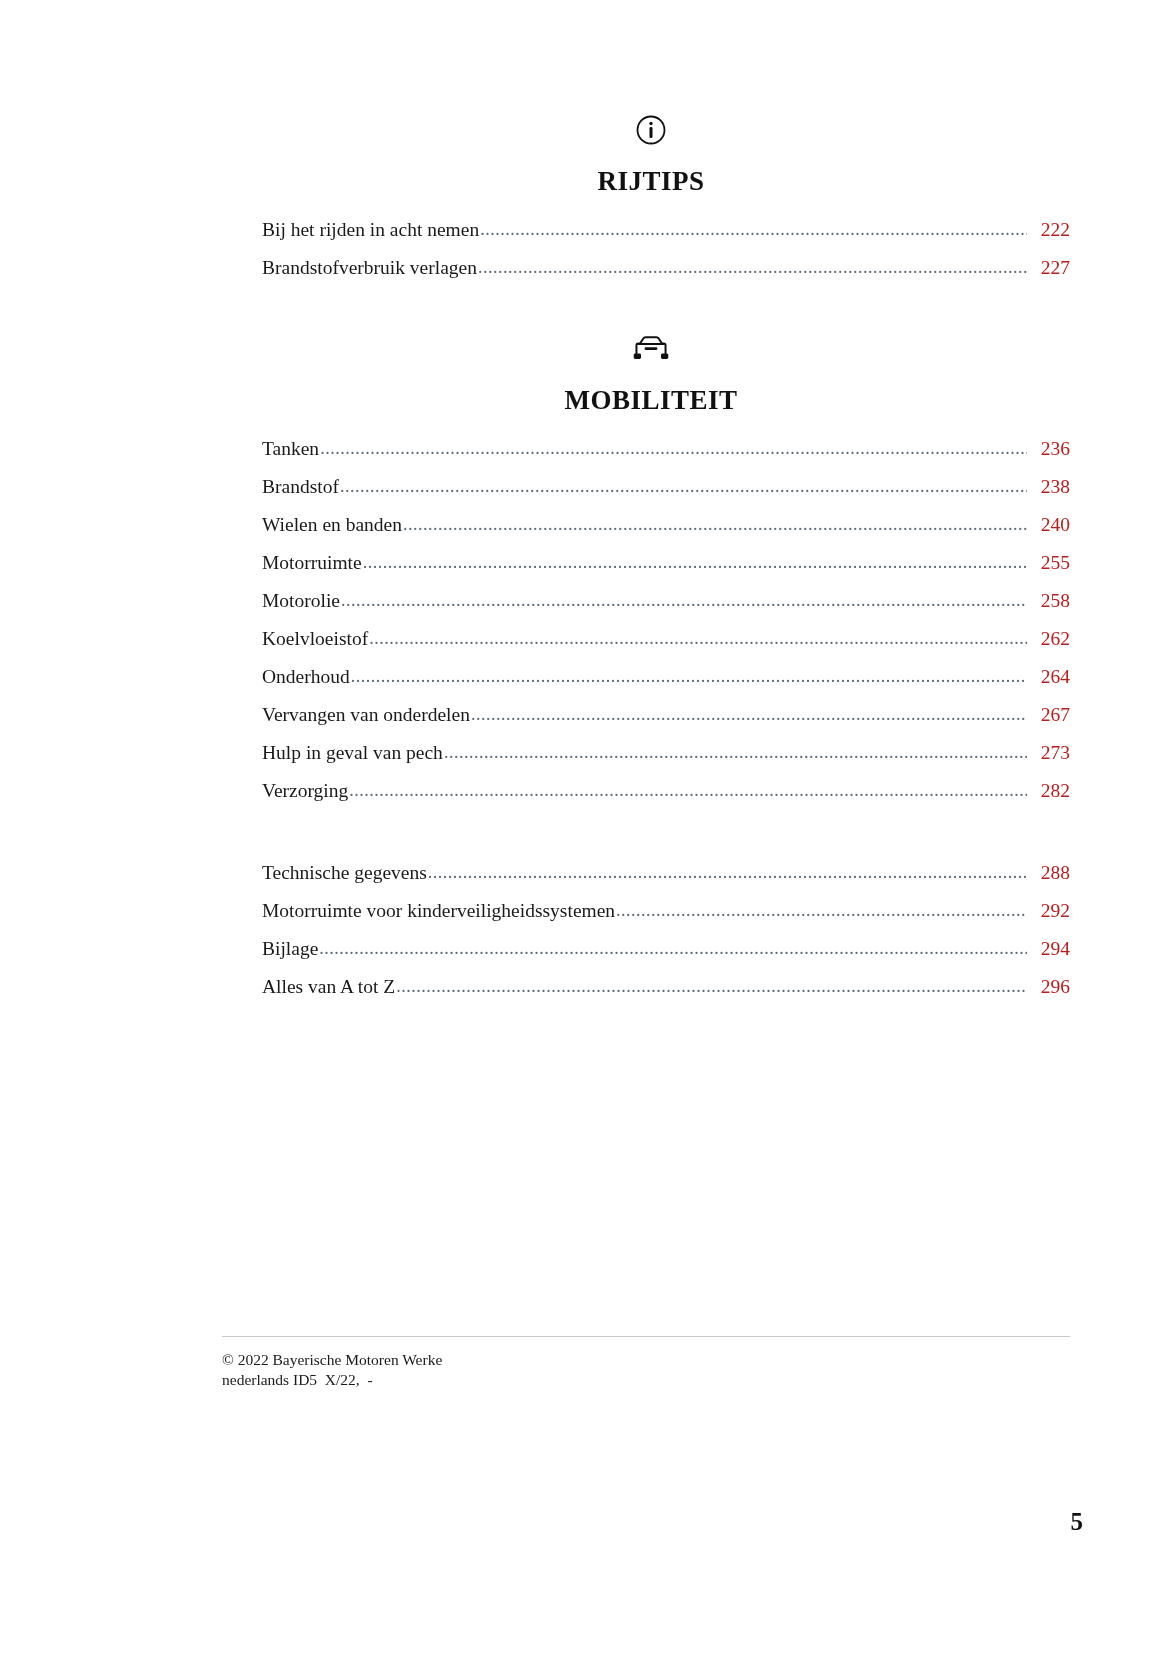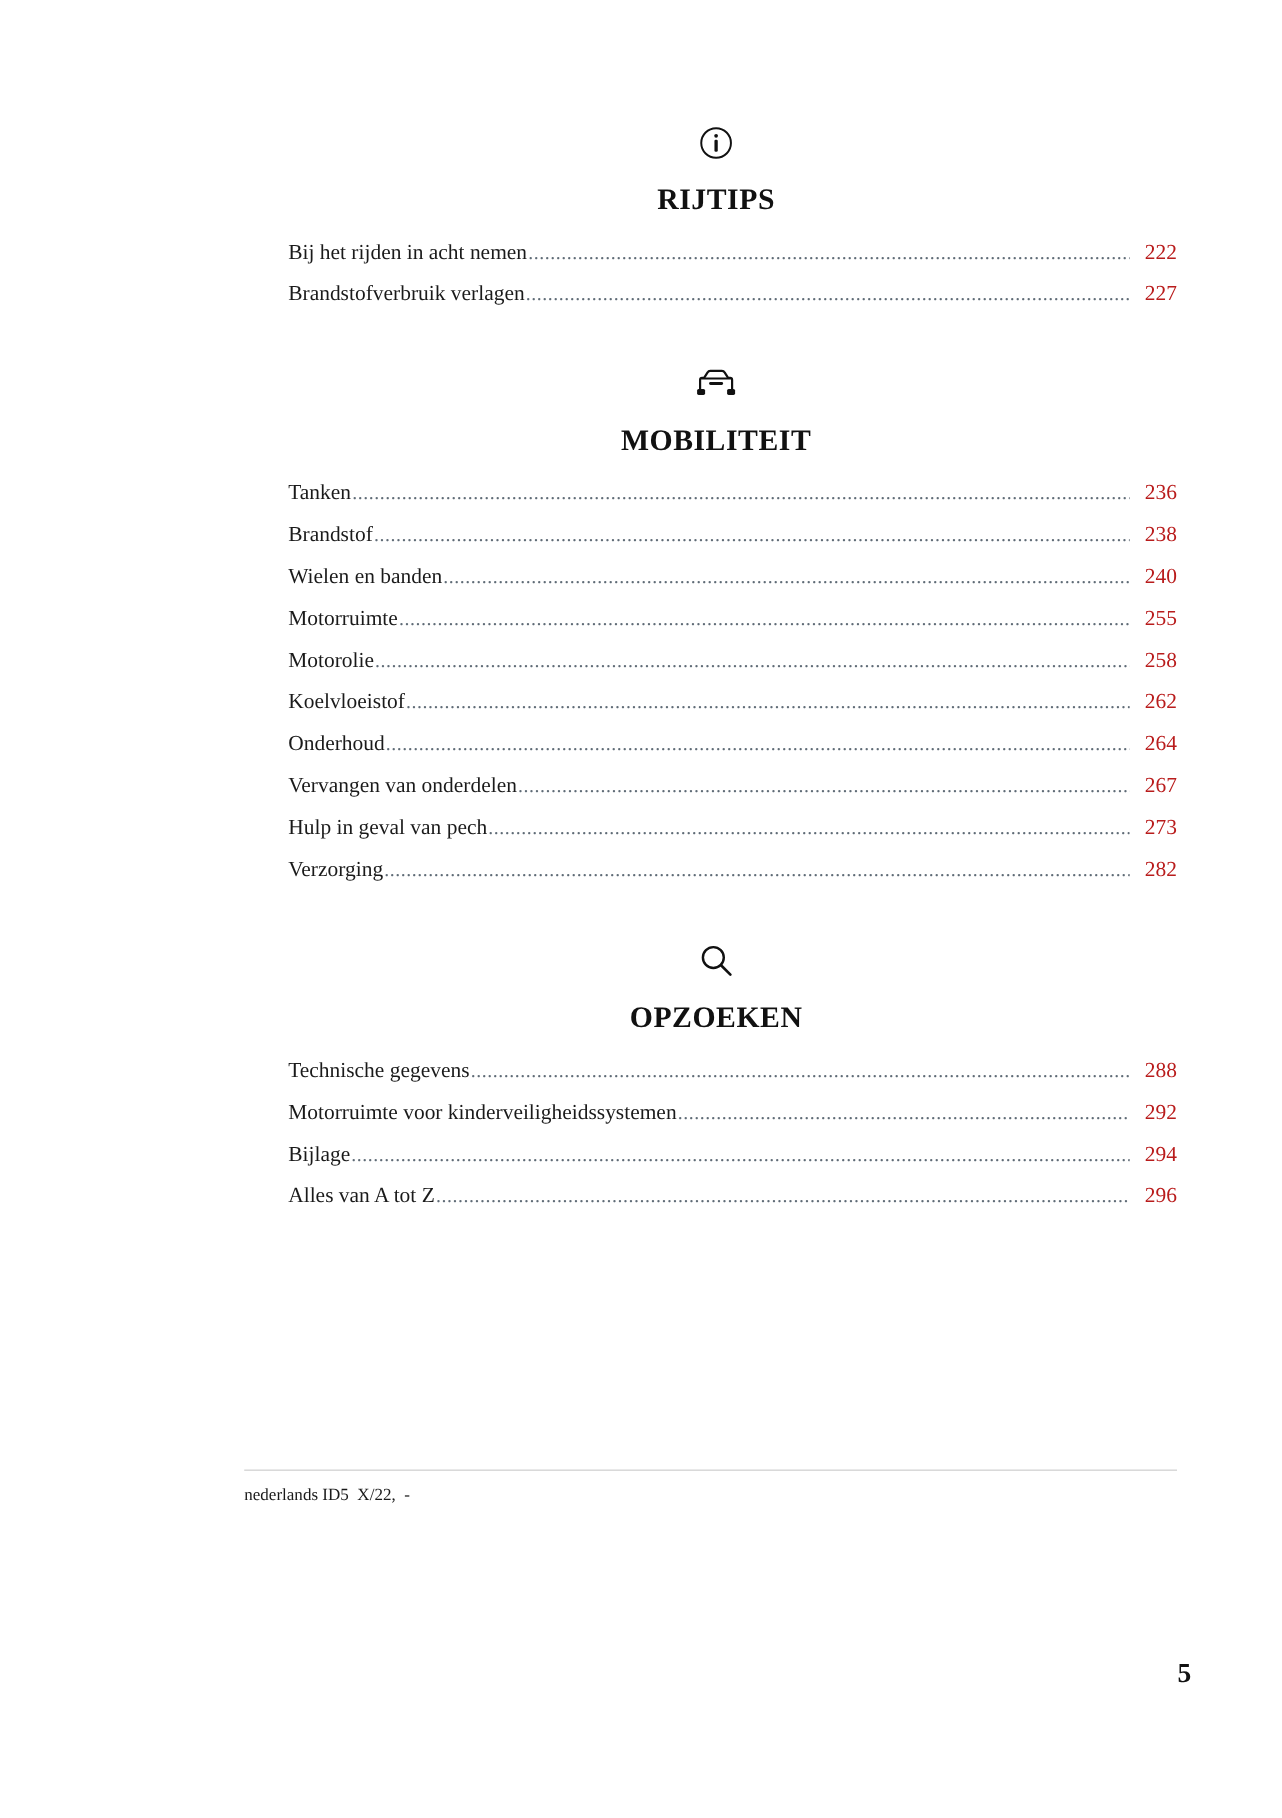--- a/index.html
+++ b/index.html
@@ -217,29 +217,20 @@
       <div class="toc-row">
         <span class="toc-label">Verzorging</span>
         <span class="toc-dots">......................................................................................................................................................................</span>
         <span class="toc-page">282</span>
       </div>
     </div>
 
     <div class="gap-2"></div>
 
     <div class="section">
-      <div class="section-head">
-        <span class="section-icon">
-          <svg width="34" height="34" viewBox="0 0 34 34">
-            <circle cx="14.5" cy="13.5" r="9.5" fill="none" stroke="#111111" stroke-width="2.2"></circle>
-            <line x1="21.5" y1="20.5" x2="30" y2="29" stroke="#111111" stroke-width="2.4" stroke-linecap="round"></line>
-          </svg>
-        </span>
-        <span class="section-title">OPZOEKEN</span>
-      </div>
 
       <div class="toc-row">
         <span class="toc-label">Technische gegevens</span>
         <span class="toc-dots">......................................................................................................................................................................</span>
         <span class="toc-page">288</span>
       </div>
       <div class="toc-row">
         <span class="toc-label">Motorruimte voor kinderveiligheidssystemen</span>
         <span class="toc-dots">......................................................................................................................................................................</span>
         <span class="toc-page">292</span>
@@ -254,18 +245,19 @@
         <span class="toc-dots">......................................................................................................................................................................</span>
         <span class="toc-page">296</span>
       </div>
     </div>
 
   </div>
 
   <div class="footer-rule"></div>
 
   <div class="footer">
+    <div>© 2022 Bayerische Motoren Werke</div>
     <div>nederlands ID5  X/22,  -</div>
   </div>
 
   <div class="page-number">5</div>
 
 </div>
 
 </body></html>

